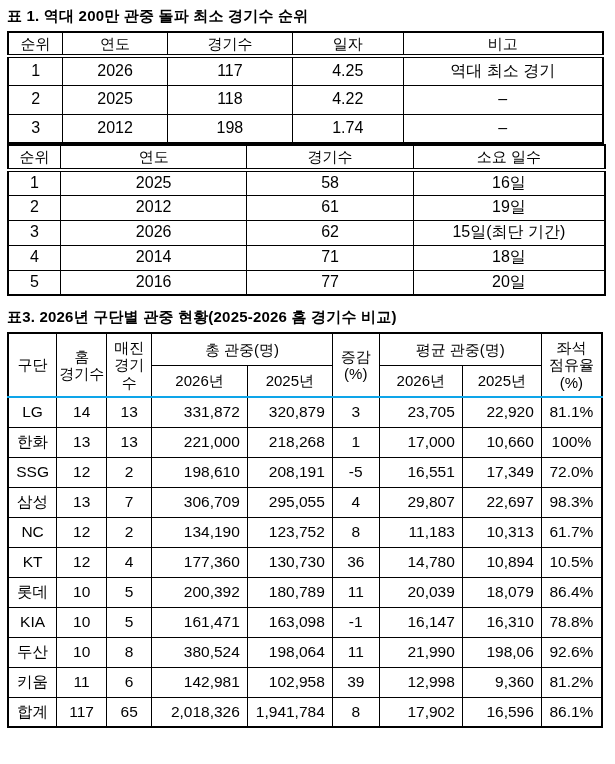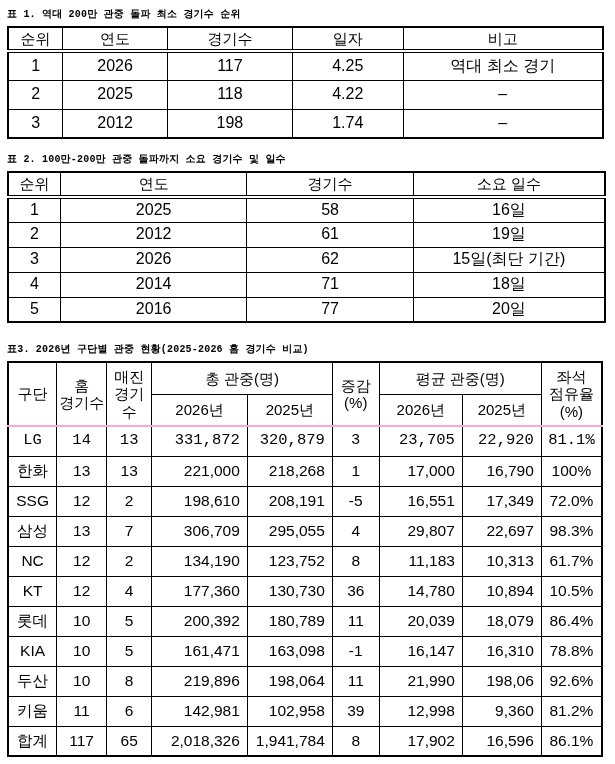--- a/index.html
+++ b/index.html
@@ -9,29 +9,28 @@
     color: #000000;
     font-family: "Liberation Sans", "DejaVu Sans", sans-serif;
   }
   .doc {
     width: 615px;
     height: 764px;
     padding: 7px 8px 0 7px;
     overflow: hidden;
   }
   .tbl-title {
-    font-size: 10px;
+    font-size: 15px;
     font-weight: bold;
     margin: 0 0 5px 0;
     letter-spacing: 0.2px;
     white-space: nowrap;
-    font-family: Liberation Mono, monospace;
   }
   .gap1 { margin-top: 13px; }
-  .gap2 { margin-top: 19px; }
+  .gap2 { margin-top: 12px; }
 
   table {
     border-collapse: collapse;
     table-layout: fixed;
     border: 2px solid #000;
   }
   th, td {
     border: 1px solid #000;
     font-weight: normal;
     text-align: center;
@@ -48,21 +47,21 @@
   .t1 td { height: 29px; font-size: 16px; }
 
   
   .t2 { width: 599px; font-size: 15px; }
   .t2 thead th { height: 25px; border-bottom: 4px double #000; }
   .t2 td { height: 25px; font-size: 16px; }
 
   
   .t3 { width: 596px; font-size: 15px; }
   .t3 thead th { height: 32px; }
-  .t3 tbody tr:first-child td { border-top: 2px solid #f9a8d4; font-family: Liberation Mono, monospace; }
+  .t3 tbody tr:first-child td { border-top: 2px solid #0ea5e9; }
   .t3 td { height: 30px; font-size: 15.5px; }
   .t3 td:nth-child(4),
   .t3 td:nth-child(5),
   .t3 td:nth-child(7),
   .t3 td:nth-child(8) { text-align: right; padding-right: 7px; }
 </style>
 </head>
 <body>
 
 <div class="doc">
@@ -103,21 +102,20 @@
       <tr>
         <td>3</td>
         <td>2012</td>
         <td>198</td>
         <td>1.74</td>
         <td>–</td>
       </tr>
     </tbody>
   </table>
 
-  <p class="tbl-title gap1">표 2. 100만-200만 관중 돌파까지 소요 경기수 및 일수</p>
   <table class="t2">
     <colgroup>
       <col style="width:8.8%">
         <col style="width:31.2%">
         <col style="width:27.9%">
         <col style="width:32.1%">
     </colgroup>
     <thead>
       <tr>
         <th>순위</th>
@@ -208,21 +206,21 @@
         <td>81.1%</td>
       </tr>
       <tr>
         <td>한화</td>
         <td>13</td>
         <td>13</td>
         <td>221,000</td>
         <td>218,268</td>
         <td>1</td>
         <td>17,000</td>
-        <td>16,790</td>
+        <td>10,660</td>
         <td>100%</td>
       </tr>
       <tr>
         <td>SSG</td>
         <td>12</td>
         <td>2</td>
         <td>198,610</td>
         <td>208,191</td>
         <td>-5</td>
         <td>16,551</td>
@@ -281,21 +279,21 @@
         <td>163,098</td>
         <td>-1</td>
         <td>16,147</td>
         <td>16,310</td>
         <td>78.8%</td>
       </tr>
       <tr>
         <td>두산</td>
         <td>10</td>
         <td>8</td>
-        <td>219,896</td>
+        <td>380,524</td>
         <td>198,064</td>
         <td>11</td>
         <td>21,990</td>
         <td>198,06</td>
         <td>92.6%</td>
       </tr>
       <tr>
         <td>키움</td>
         <td>11</td>
         <td>6</td>

